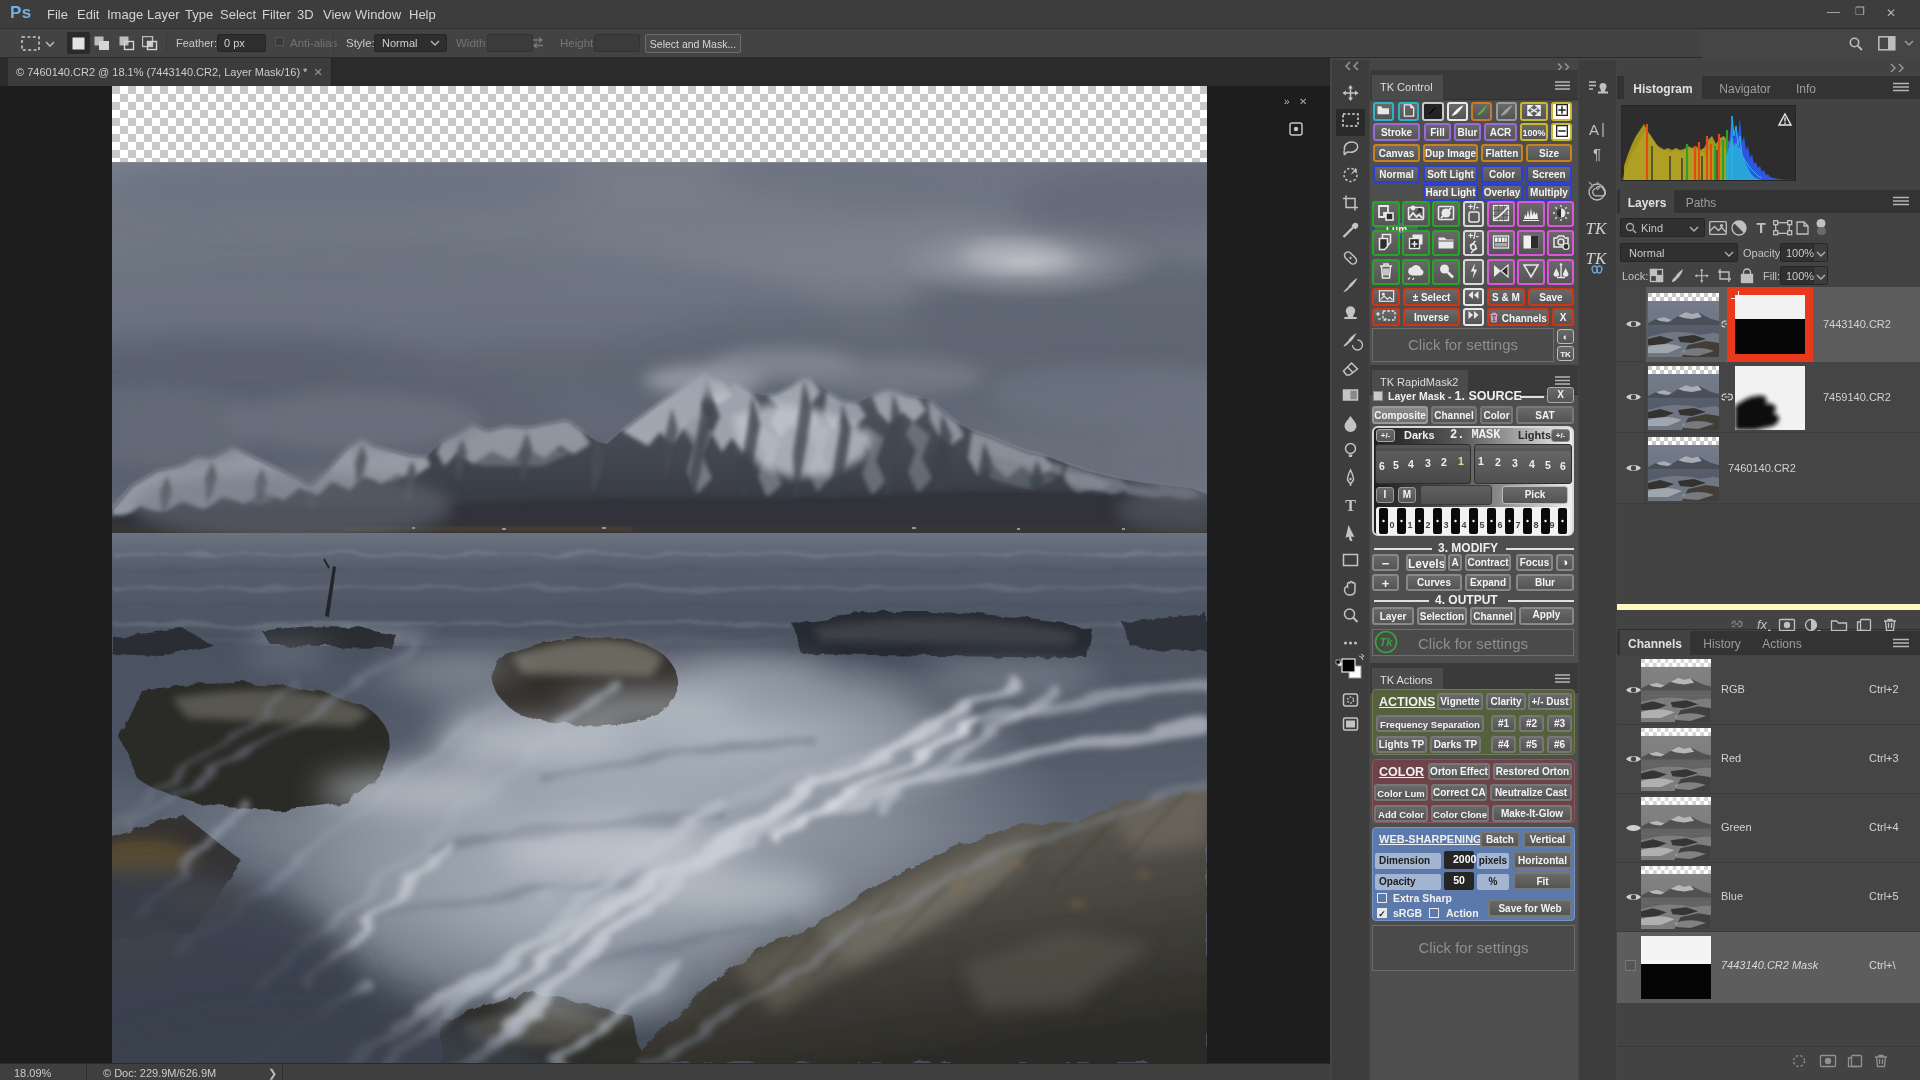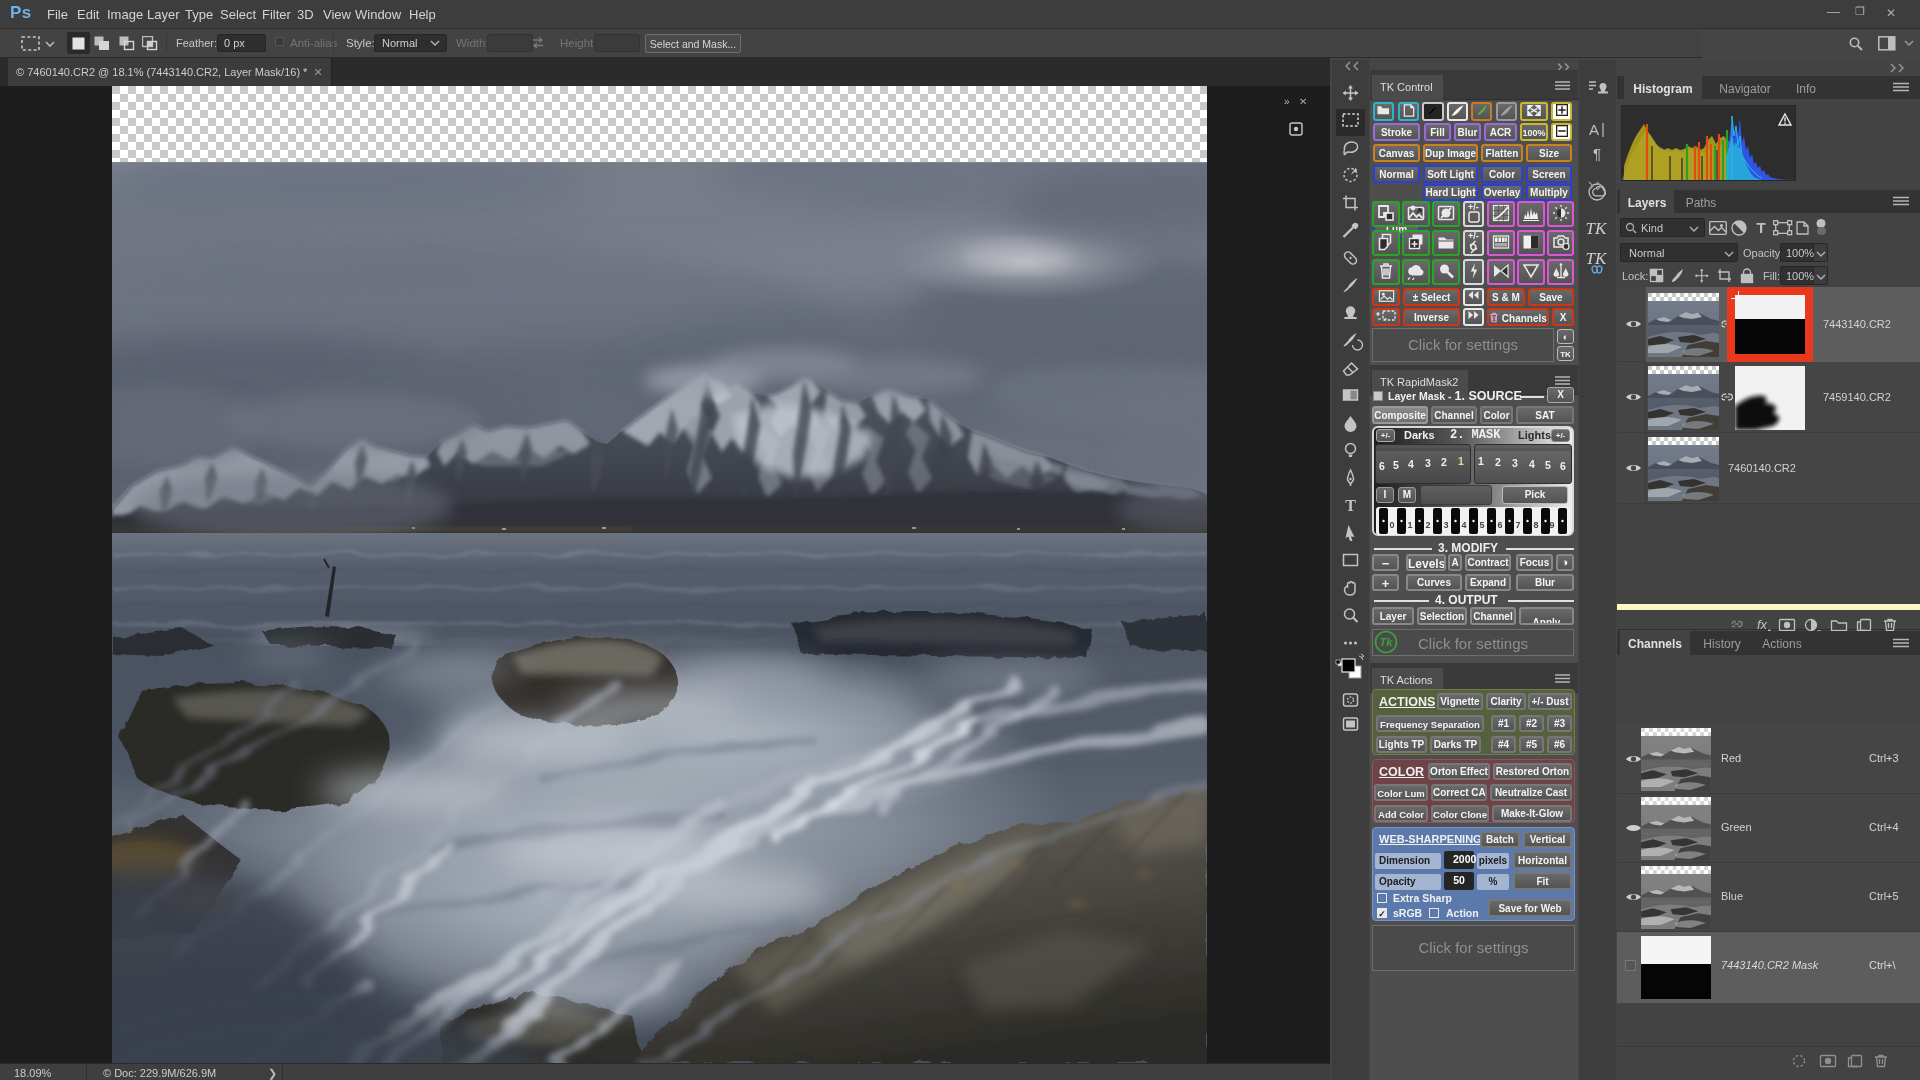--- a/index.html
+++ b/index.html
@@ -827,21 +827,21 @@
 <div class="tkb" style="left:2px;top:514px;width:27px;height:17px;border-color:#888;padding-top:0px;font-size:13px;">+</div>
 <div class="tkb" style="left:36px;top:514px;width:56px;height:17px;border-color:#888;padding-top:1px;font-size:10px;">Curves</div>
 <div class="tkb" style="left:95px;top:514px;width:46px;height:17px;border-color:#888;padding-top:1px;font-size:10px;">Expand</div>
 <div class="tkb" style="left:146px;top:514px;width:58px;height:17px;border-color:#888;padding-top:1px;font-size:10px;">Blur</div>
 <span class="abs" style="left:4px;top:540px;width:55px;height:2px;background:#e0e0e0;"></span>
 <span class="sl" style="left:65px;top:533px;font-size:12px;">4. OUTPUT</span>
 <span class="abs" style="left:138px;top:540px;width:66px;height:2px;background:#e0e0e0;"></span>
 <div class="tkb" style="left:2px;top:547px;width:42px;height:18px;border-color:#888;padding-top:2px;font-size:10px;">Layer</div>
 <div class="tkb" style="left:47px;top:547px;width:50px;height:18px;border-color:#888;padding-top:2px;font-size:10px;">Selection</div>
 <div class="tkb" style="left:100px;top:547px;width:46px;height:18px;border-color:#888;padding-top:2px;font-size:10px;">Channel</div>
-<div class="tkb" style="left:149px;top:547px;width:55px;height:18px;border-color:#888;padding-top:8px;font-size:10px;">Apply</div>
+<div class="tkb" style="left:149px;top:547px;width:55px;height:18px;border-color:#888;padding-top:0;font-size:10px;">Apply</div>
 <div class="tkset" style="left:2px;top:569px;width:202px;height:27px;padding-top:5px;">Click for settings</div>
 <svg class="abs" style="left:4px;top:570px;" width="24" height="24" viewBox="0 0 24 24">
       <circle cx="12" cy="12" r="10.5" fill="none" stroke="#3ba23b" stroke-width="1.6"></circle>
       <text x="12" y="16" text-anchor="middle" font-size="11" font-style="italic" font-weight="bold" fill="#3ba23b">Tk</text>
     </svg>
 <div class="tkh" style="top:603px;">
       <span class="tab">TK Actions</span>
       <svg class="ham" viewBox="0 0 15 9">
         <path d="M0,1 h15 M0,4.5 h15 M0,8 h15" stroke="#b5b5b5" stroke-width="1.5"></path>
       </svg>
@@ -1162,20 +1162,33 @@
 </div>
 
 <div class="abs tabstrip" style="left:0px;top:571px;width:303px;height:24px;">
   <span class="ptab on" style="left:3px;width:70px;">Channels</span>
   <span class="ptab" style="left:77px;width:56px;">History</span>
   <span class="ptab" style="left:137px;width:56px;">Actions</span>
   <svg class="abs" style="left:276px;top:7px;" width="16" height="11">
         <path d="M0,1.5 h16 M0,5 h16 M0,8.5 h16" stroke="#b5b5b5" stroke-width="1.6"></path>
       </svg>
 </div>
+<div class="abs" style="left:0px;top:596px;width:303px;height:69px;background:#454545;border-bottom:1px solid #3c3c3c;">
+  <svg class="abs" style="left:8px;top:28px;" width="17" height="12" viewBox="0 0 17 12">
+        <path d="M1,6 C4,2 13,2 16,6 C13,10 4,10 1,6 Z" fill="#cfcfcf"></path>
+        <circle cx="8.5" cy="6" r="2.6" fill="#454545"></circle>
+      </svg>
+  <svg class="abs" style="left:24px;top:3px;" width="70" height="63">
+        <g filter="url(#gray)">
+          <use href="#mini"></use>
+        </g>
+      </svg>
+  <span class="abs" style="left:104px;top:27px;color:#d2d2d2;font-size:11px;">RGB</span>
+  <span class="abs" style="left:252px;top:27px;color:#d2d2d2;font-size:11px;">Ctrl+2</span>
+</div>
 <div class="abs" style="left:0px;top:665px;width:303px;height:69px;background:#454545;border-bottom:1px solid #3c3c3c;">
   <svg class="abs" style="left:8px;top:28px;" width="17" height="12" viewBox="0 0 17 12">
         <path d="M1,6 C4,2 13,2 16,6 C13,10 4,10 1,6 Z" fill="#cfcfcf"></path>
         <circle cx="8.5" cy="6" r="2.6" fill="#454545"></circle>
       </svg>
   <svg class="abs" style="left:24px;top:3px;" width="70" height="63">
         <g filter="url(#gray)">
           <use href="#mini"></use>
         </g>
       </svg>

